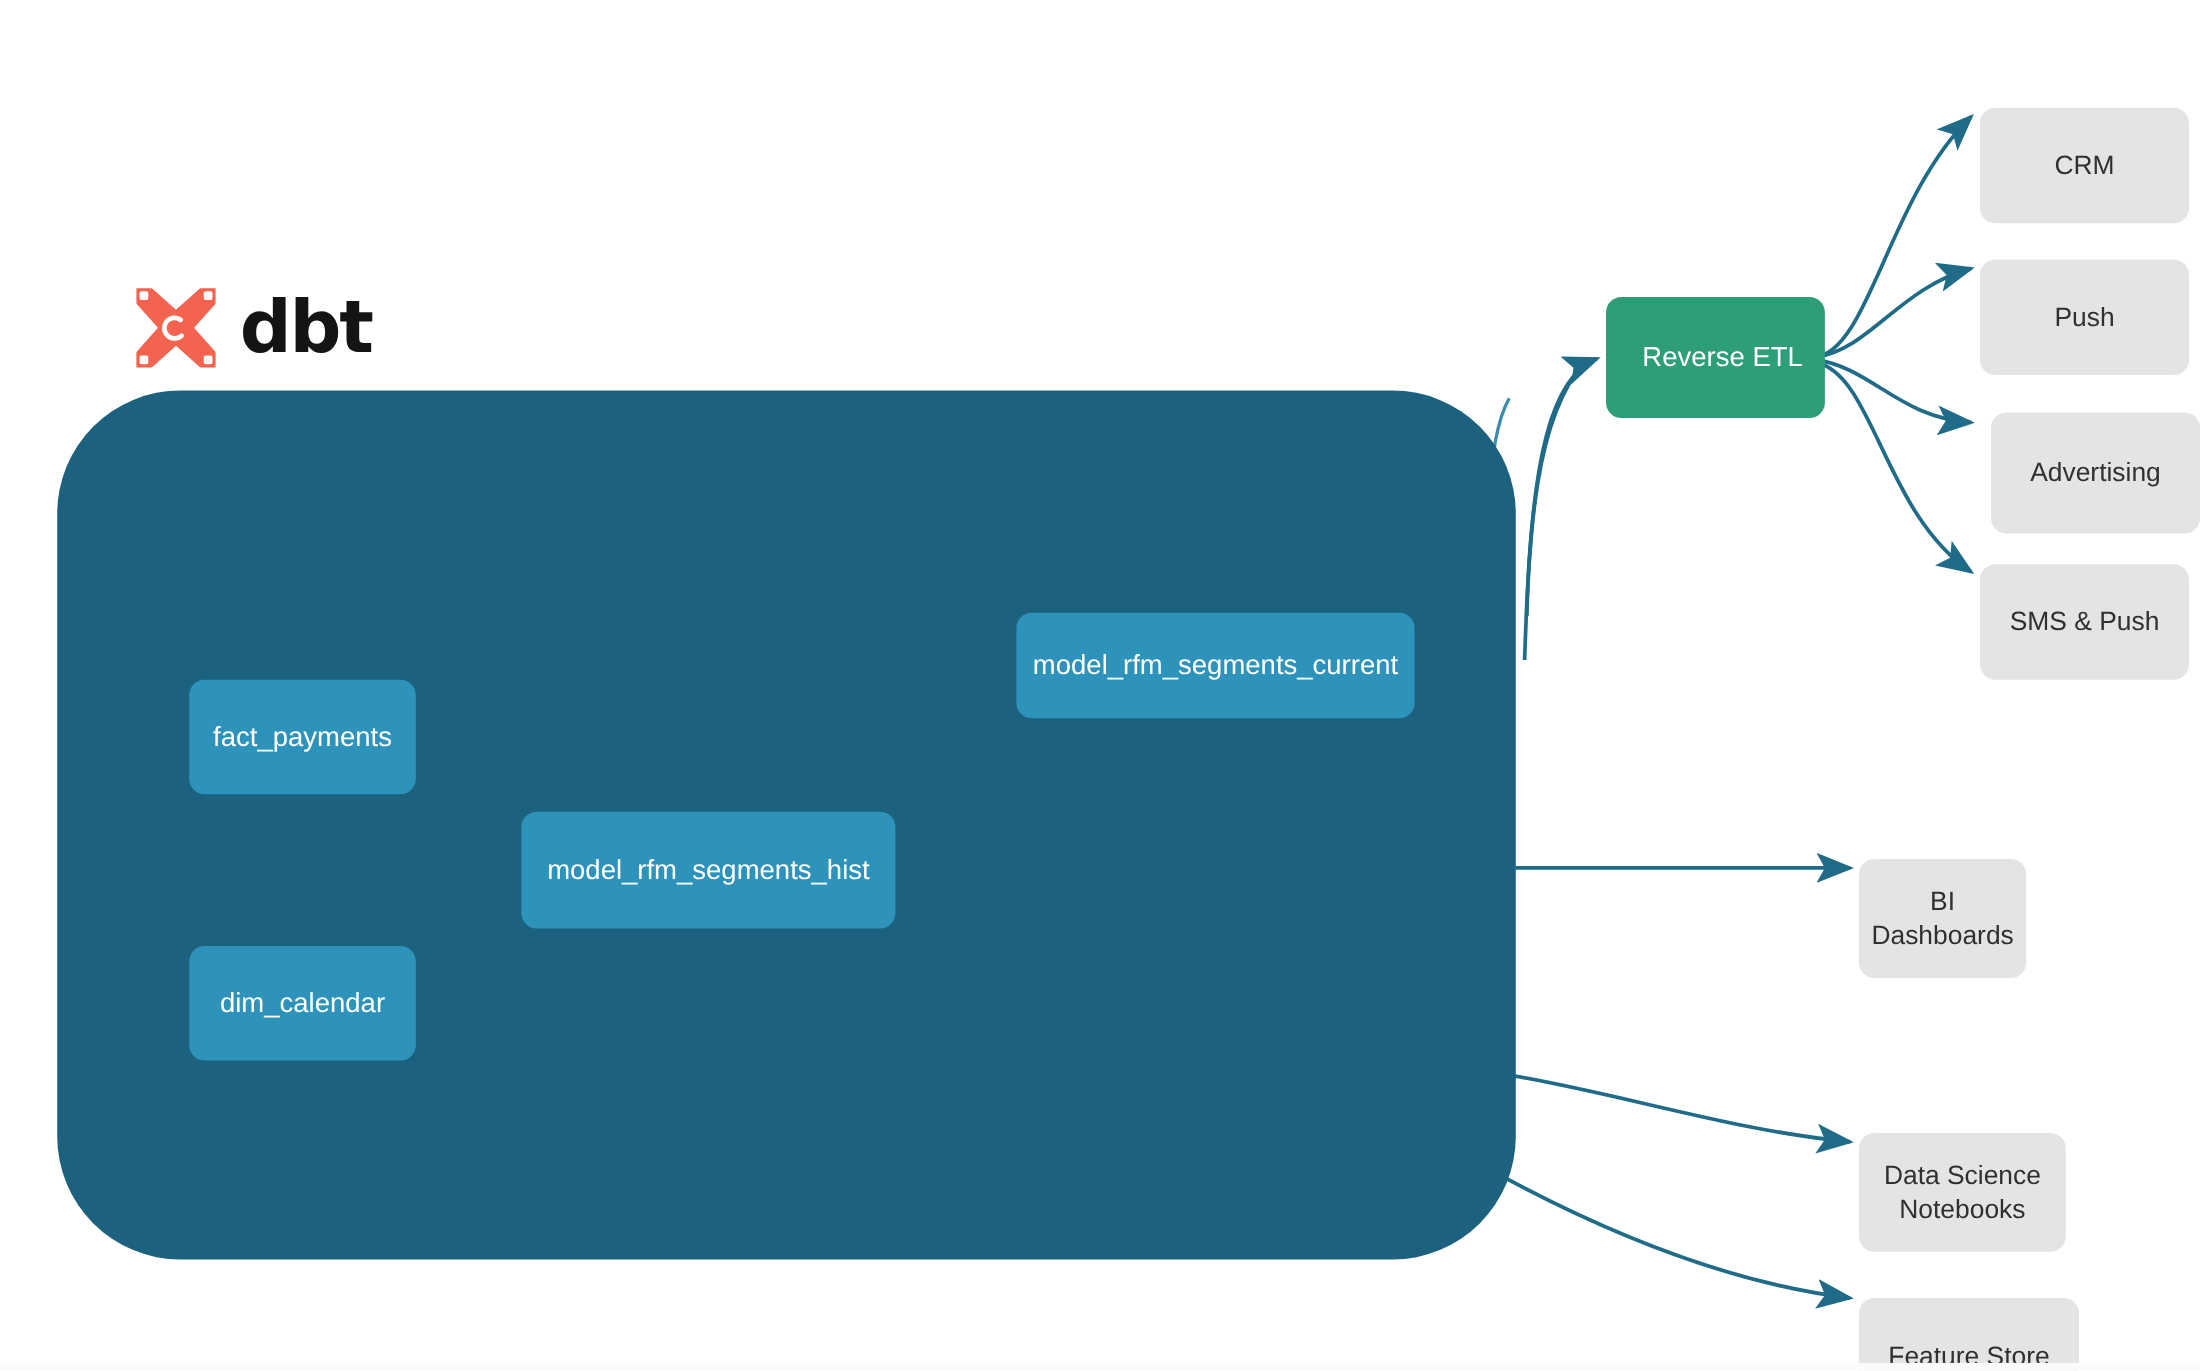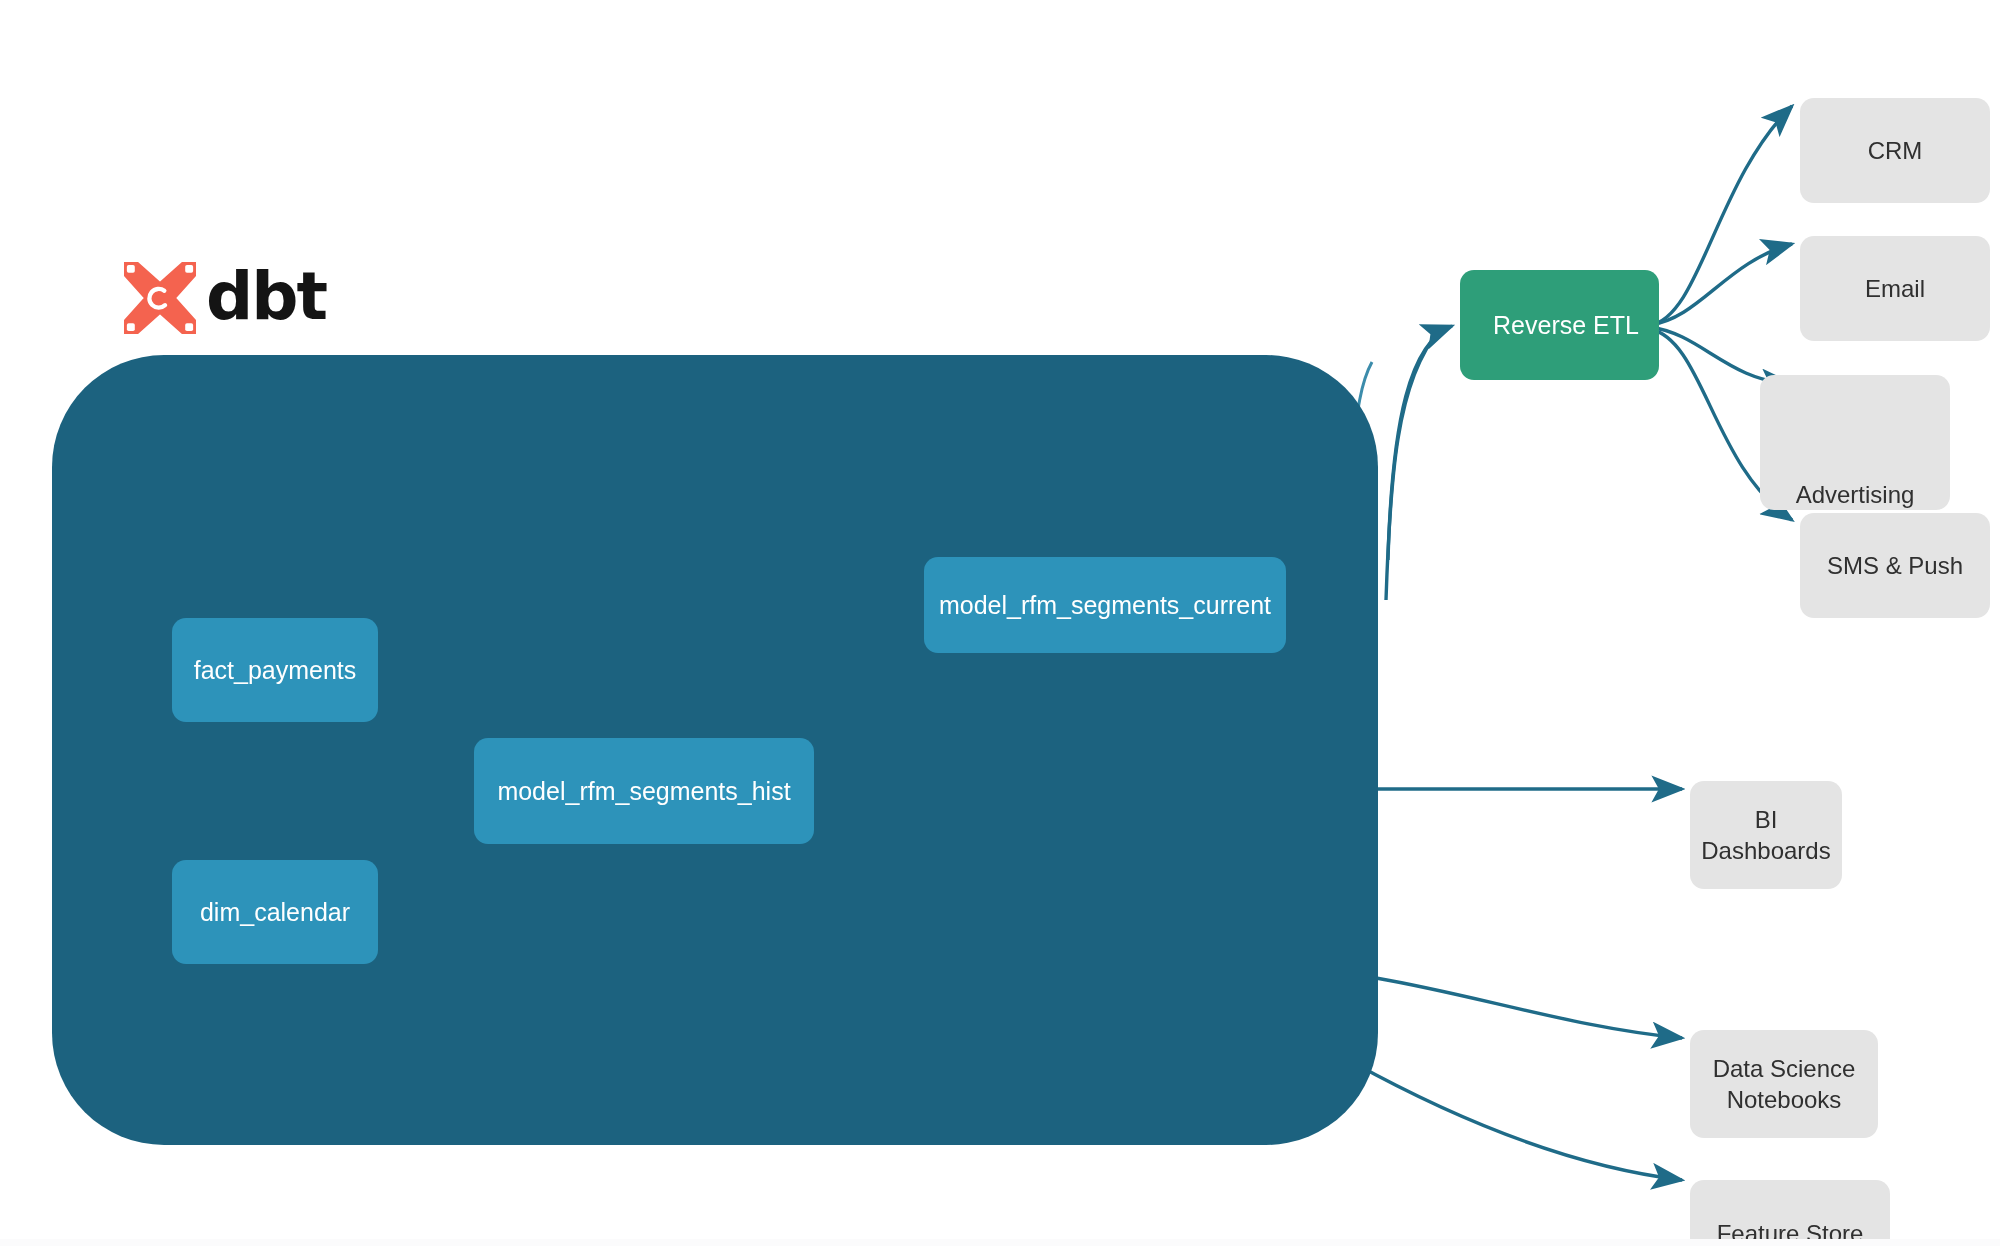--- a/index.html
+++ b/index.html
@@ -25,21 +25,21 @@
     height: 1246px;
     pointer-events: none;
   }
   
   #dbt-logo {
     position: absolute;
     left: 124px;
     top: 262px;
     display: flex;
     align-items: center;
-    gap: 10px;
+    gap: 22px;
   }
   #dbt-logo .wordmark {
     font-family: "DejaVu Sans", sans-serif;
     font-weight: bold;
     font-size: 66px;
     letter-spacing: -2px;
     color: #141414;
     line-height: 1;
     padding-bottom: 6px;
   }
@@ -99,21 +99,21 @@
     align-items: center;
     justify-content: center;
     text-align: center;
     line-height: 1.3;
     box-sizing: border-box;
     padding: 0 10px;
     margin-top: 46px;
   }
   #dest-crm         { left: 1800px; top: 52px;   width: 190px; height: 105px; }
   #dest-email       { left: 1800px; top: 190px;  width: 190px; height: 105px; }
-  #dest-advertising { left: 1760px; top: 329px;  width: 190px; height: 135px; align-items: flex-end; }
+  #dest-advertising { left: 1810px; top: 329px;  width: 190px; height: 110px; }
   #dest-sms-push    { left: 1800px; top: 467px;  width: 190px; height: 105px; }
   #dest-bi          { left: 1690px; top: 735px;  width: 152px; height: 108px; }
   #dest-notebooks   { left: 1690px; top: 984px;  width: 188px; height: 108px; }
   #dest-feature     { left: 1690px; top: 1134px; width: 200px; height: 108px; }
   #bottom-hairline {
     position: absolute;
     left: 0;
     top: 1239px;
     width: 2000px;
     height: 7px;
@@ -189,21 +189,21 @@
   </div>
 
   <div id="node-reverse-etl">
     <span>Reverse ETL</span>
   </div>
 
   <div class="dest-node" id="dest-crm">
     <span>CRM</span>
   </div>
   <div class="dest-node" id="dest-email">
-    <span>Email</span>
+    <span>Push</span>
   </div>
   <div class="dest-node" id="dest-advertising">
     <span>Advertising</span>
   </div>
   <div class="dest-node" id="dest-sms-push">
     <span>SMS &amp; Push</span>
   </div>
 
   <div class="dest-node" id="dest-bi">
     <span>BI Dashboards</span>

